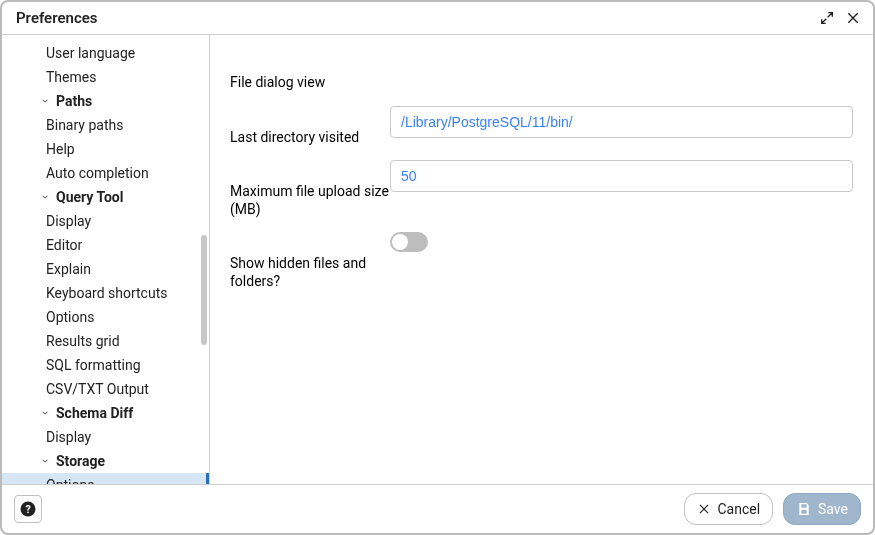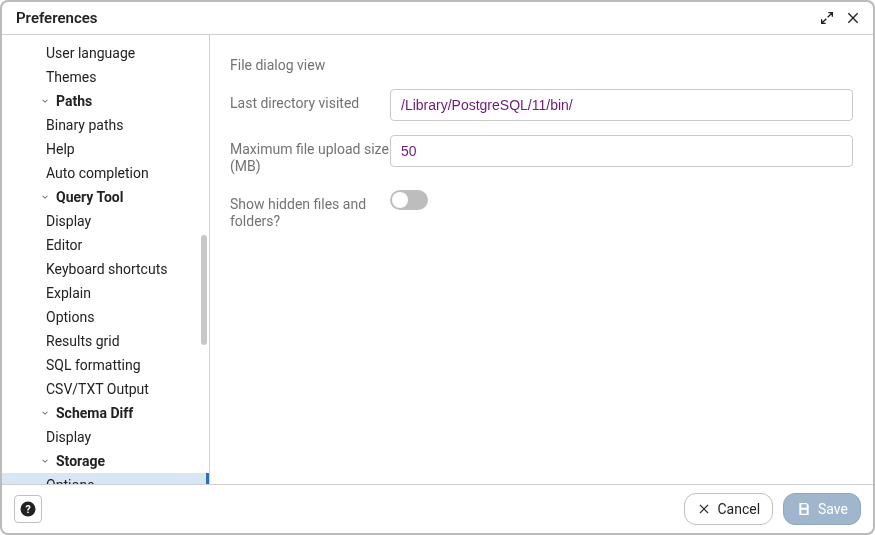--- a/index.html
+++ b/index.html
@@ -15,27 +15,27 @@
   .tree { padding:6px 0 6px 0; height:100%; overflow:hidden; }
   .tree-item { display:flex; align-items:center; height:24px; padding-right:8px; cursor:pointer; white-space:nowrap; }
   .tree-item.child { padding-left:44px; }
   .tree-item.parent { padding-left:36px; font-weight:700; }
   .tree-item.parent .chev { width:14px; display:inline-flex; justify-content:center; margin-right:4px; }
   .tree-item.parent .chev svg { width:10px; height:10px; stroke:#222; stroke-width:2; fill:none; }
   .tree-item.selected { background:#d6e6f5; border-right:3px solid #2b6fb6; }
   .sidebar-scroll { position:absolute; right:2px; top:200px; width:6px; height:110px; border-radius:3px; background:#c8c8c8; }
   .main { flex:1; padding:16px 20px 0 20px; overflow:auto; }
   .form-row { display:flex; align-items:flex-start; margin-bottom:14px; }
-  .form-label { width:160px; padding-top:6px; color:#737373; line-height:1.25; }
+  .form-label { width:160px; padding-top:6px; color:#000000; line-height:1.25;margin-top:17px; }
   .form-control { flex:1; }
   .select { position:relative; }
   .select-box { height:32px; border:1px solid #c9c9c9; border-radius:4px; display:flex; align-items:center; padding:0 10px; cursor:pointer; }
   .select-box .caret { position:absolute; right:0; top:0; bottom:0; width:28px; border-left:1px solid #e3e3e3; display:flex; align-items:center; justify-content:center; }
   .select-box .caret svg { width:12px; height:12px; stroke:#888; stroke-width:2; fill:none; }
-  .text-input { width:100%; height:32px; border:1px solid #c9c9c9; border-radius:4px; padding:0 10px; font-size:14px; color:#701a75; }
+  .text-input { width:100%; height:32px; border:1px solid #c9c9c9; border-radius:4px; padding:0 10px; font-size:14px; color:#3b82f6; }
   .toggle { width:38px; height:20px; border-radius:10px; background:#bdbdbd; position:relative; cursor:pointer; }
   .toggle .knob { position:absolute; left:2px; top:2px; width:16px; height:16px; border-radius:50%; background:#fff; }
   .footer { display:flex; align-items:center; justify-content:space-between; padding:8px 12px; }
   .help-btn { width:28px; height:28px; border:1px solid #c0c0c0; border-radius:4px; display:flex; align-items:center; justify-content:center; cursor:pointer; }
   .help-btn svg { width:18px; height:18px; }
   .footer-right { display:flex; gap:10px; }
   .btn { height:32px; border-radius:12px; padding:0 12px; display:flex; align-items:center; gap:6px; font-size:14px; cursor:pointer; }
   .btn-cancel { border:1px solid #c0c0c0; background:#fff; color:#222; }
   .btn-cancel svg { width:14px; height:14px; stroke:#222; stroke-width:2; fill:none; }
   .btn-save { border:1px solid #8fa9c2; background:#9fb6cc; color:#fff; }
@@ -97,24 +97,24 @@
             </span>
             <span>Query Tool</span>
           </div>
           <div class="tree-item child">
             <span>Display</span>
           </div>
           <div class="tree-item child">
             <span>Editor</span>
           </div>
           <div class="tree-item child">
+            <span>Explain</span>
+          </div>
+          <div class="tree-item child">
             <span>Keyboard shortcuts</span>
-          </div>
-          <div class="tree-item child">
-            <span>Explain</span>
           </div>
           <div class="tree-item child">
             <span>Options</span>
           </div>
           <div class="tree-item child">
             <span>Results grid</span>
           </div>
           <div class="tree-item child">
             <span>SQL formatting</span>
           </div>

